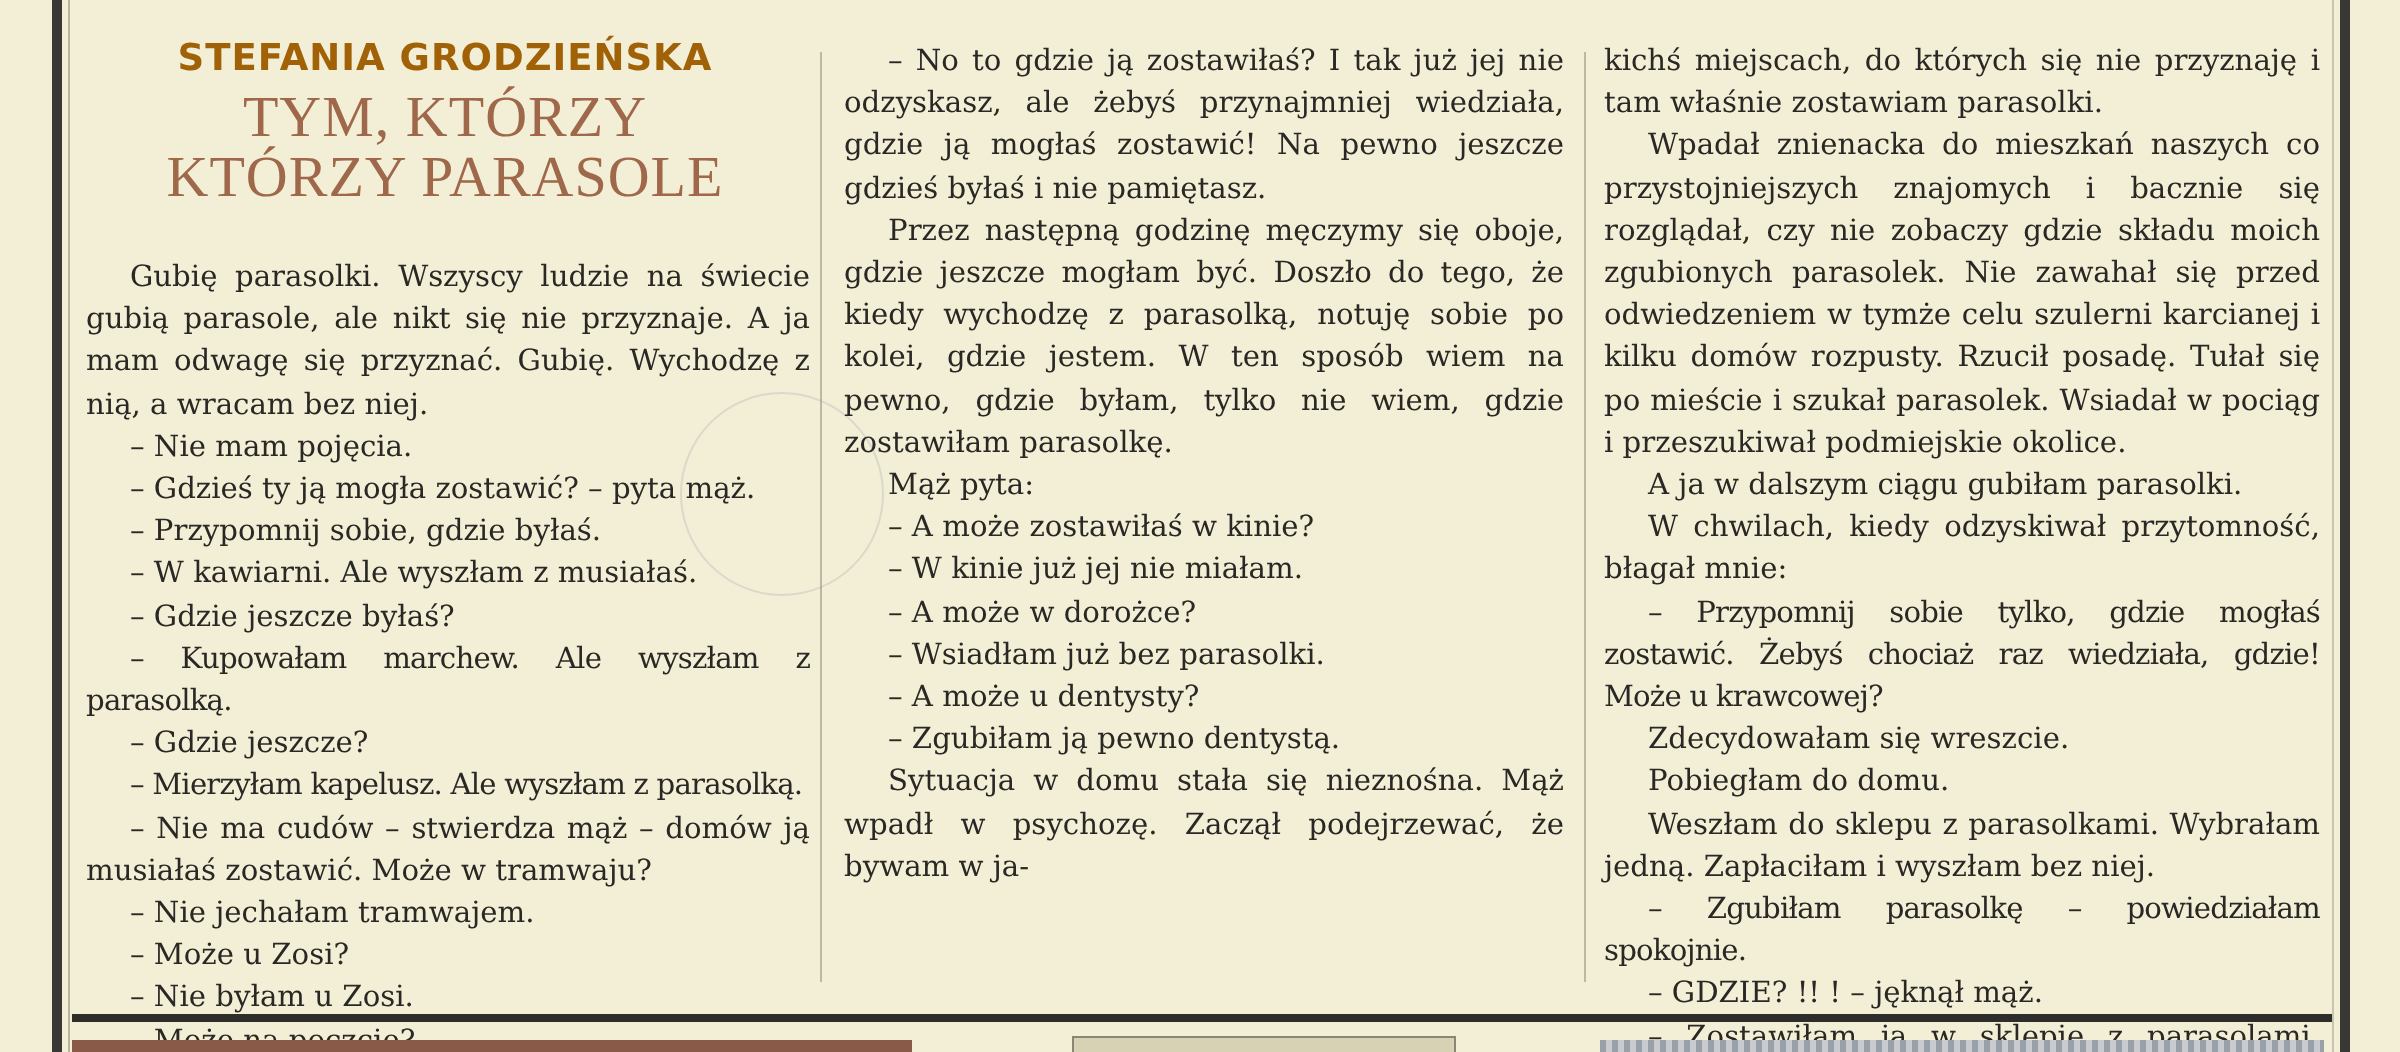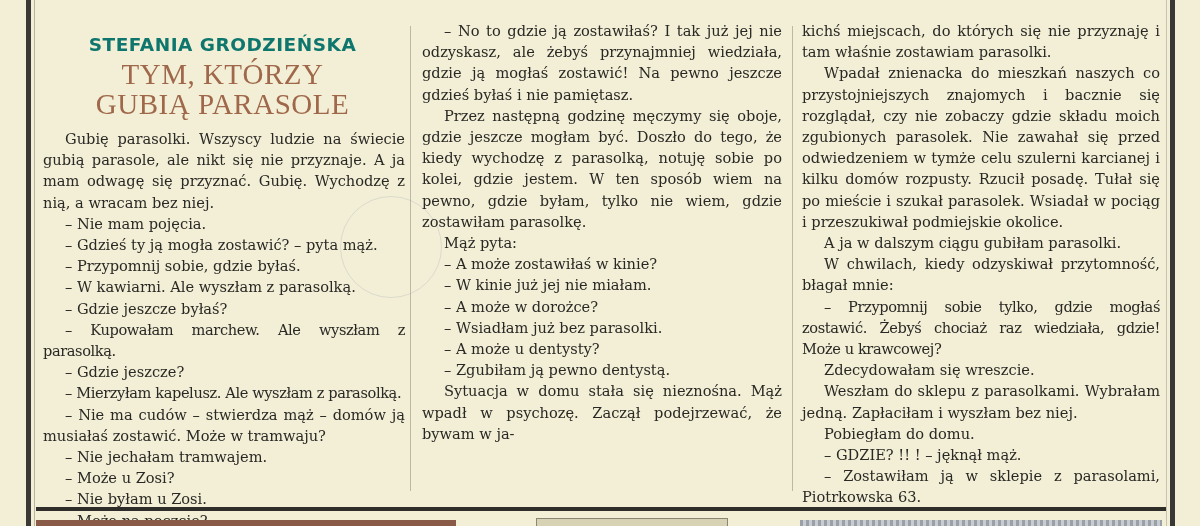--- a/index.html
+++ b/index.html
@@ -16,21 +16,21 @@
     .right-border-thin { position: absolute; left: 1166px; top: 0; width: 1px; height: 526px; background: #c8c4b0; }
     .col-div { position: absolute; top: 26px; width: 1px; height: 465px; background: #bcb8a4; }
     .h-rule { position: absolute; left: 36px; top: 507px; width: 1130px; height: 4px; background: #2f2d2a; }
     .bottom-brown { position: absolute; left: 36px; top: 520px; width: 420px; height: 6px; background: #8a5a48; }
     .bottom-box { position: absolute; left: 536px; top: 518px; width: 190px; height: 8px; background: #d8d2b4; border: 1px solid #8a8676; }
     .bottom-hatch { position: absolute; left: 800px; top: 520px; width: 362px; height: 6px;
       background: repeating-linear-gradient(90deg, #9aa0a8 0 3px, #c8ccd0 3px 6px); }
 
     .header { position: absolute; left: 40px; top: 18px; width: 365px; text-align: center; }
     .author { font-family: "DejaVu Sans", "Liberation Sans", sans-serif; font-weight: bold; font-size: 18.5px;
-      letter-spacing: 0.5px; color: #0f766e; line-height: 24px; margin-top: 15px; }
+      letter-spacing: 0.5px; color: #a16207; line-height: 24px; }
     .title { font-family: Liberation Serif, serif; font-size: 29px; color: #a0684a;
       line-height: 30px; letter-spacing: 0.5px; margin-top: 2px; }
 
     .column { position: absolute; font-size: 14.6px; line-height: 21.2px; text-align: justify; }
     .column p { margin: 0; }
     .col1 { left: 43px; top: 128px; width: 362px; }
     .col2 { left: 422px; top: 20px; width: 360px; }
     .col3 { left: 802px; top: 20px; width: 358px; }
     .ind { text-indent: 22px; }
     .noind { text-indent: 0; }
@@ -50,30 +50,30 @@
 
   <div class="col-div" style="left:410px"></div>
   <div class="col-div" style="left:792px"></div>
 
   <div class="stamp"></div>
 
   <div class="header">
     <div class="author">STEFANIA GRODZIEŃSKA</div>
     <div class="title">
       <div>TYM, KTÓRZY</div>
-      <div>GUBIĄ PARASOLE</div>
+      <div>KTÓRZY PARASOLE</div>
     </div>
   </div>
 
   <div class="column col1">
     <p class="ind">Gubię parasolki. Wszyscy ludzie na świecie gubią parasole, ale nikt się nie przyznaje. A ja mam odwagę się przyznać. Gubię. Wychodzę z nią, a wracam bez niej.</p>
     <p class="ind">– Nie mam pojęcia.</p>
     <p class="ind">– Gdzieś ty ją mogła zostawić? – pyta mąż.</p>
     <p class="ind">– Przypomnij sobie, gdzie byłaś.</p>
-    <p class="ind">– W kawiarni. Ale wyszłam z parasolką.</p>
+    <p class="ind">– W kawiarni. Ale wyszłam z musiałaś.</p>
     <p class="ind">– Gdzie jeszcze byłaś?</p>
     <p class="ind tight">– Kupowałam marchew. Ale wyszłam z parasolką.</p>
     <p class="ind">– Gdzie jeszcze?</p>
     <p class="ind tight">– Mierzyłam kapelusz. Ale wyszłam z parasolką.</p>
     <p class="ind">– Nie ma cudów – stwierdza mąż – domów ją musiałaś zostawić. Może w tramwaju?</p>
     <p class="ind">– Nie jechałam tramwajem.</p>
     <p class="ind">– Może u Zosi?</p>
     <p class="ind">– Nie byłam u Zosi.</p>
     <p class="ind">– Może na poczcie?</p>
   </div>
@@ -91,22 +91,23 @@
     <p class="ind">Sytuacja w domu stała się nieznośna. Mąż wpadł w psychozę. Zaczął podejrzewać, że bywam w ja-</p>
   </div>
 
   <div class="column col3">
     <p class="noind">kichś miejscach, do których się nie przyznaję i tam właśnie zostawiam parasolki.</p>
     <p class="ind">Wpadał znienacka do mieszkań naszych co przystojniejszych znajomych i bacznie się rozglądał, czy nie zobaczy gdzie składu moich zgubionych parasolek. Nie zawahał się przed odwiedzeniem w tymże celu szulerni karcianej i kilku domów rozpusty. Rzucił posadę. Tułał się po mieście i szukał parasolek. Wsiadał w pociąg i przeszukiwał podmiejskie okolice.</p>
     <p class="ind">A ja w dalszym ciągu gubiłam parasolki.</p>
     <p class="ind">W chwilach, kiedy odzyskiwał przytomność, błagał mnie:</p>
     <p class="ind tight">– Przypomnij sobie tylko, gdzie mogłaś zostawić. Żebyś chociaż raz wiedziała, gdzie! Może u krawcowej?</p>
     <p class="ind">Zdecydowałam się wreszcie.</p>
+    <p class="ind">Pobiegłam do domu.</p>
     <p class="ind">Weszłam do sklepu z parasolkami. Wybrałam jedną. Zapłaciłam i wyszłam bez niej.</p>
-    <p class="ind">Pobiegłam do domu.</p>
+    <p class="ind tight">– Zgubiłam parasolkę – powiedziałam spokojnie.</p>
     <p class="ind">– GDZIE? !! ! – jęknął mąż.</p>
     <p class="ind">– Zostawiłam ją w sklepie z parasolami, Piotrkowska 63.</p>
 
   </div>
 
   <div class="h-rule"></div>
   <div class="bottom-brown"></div>
   <div class="bottom-box"></div>
   <div class="bottom-hatch"></div>
 </div>

